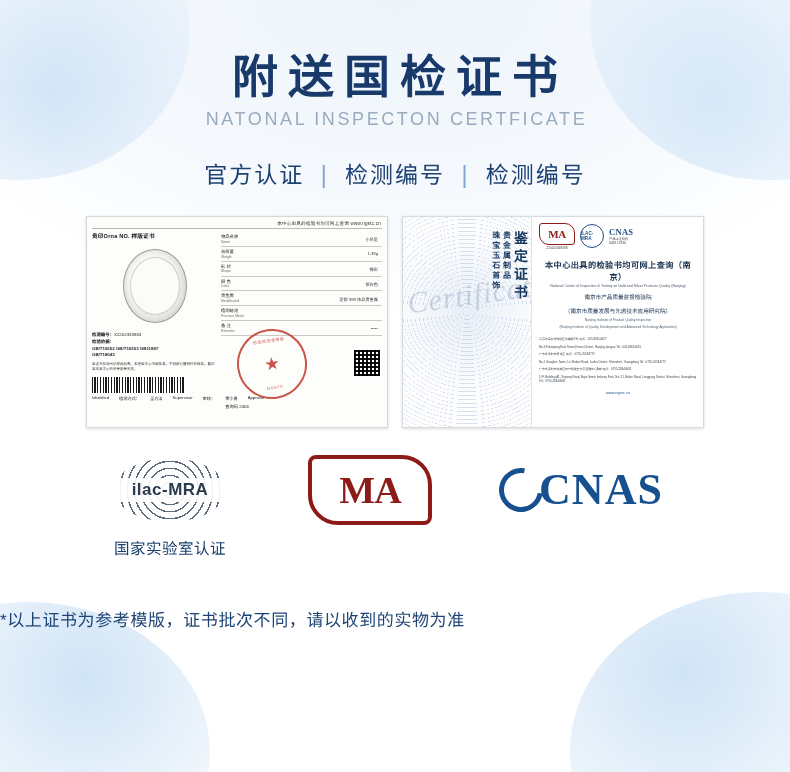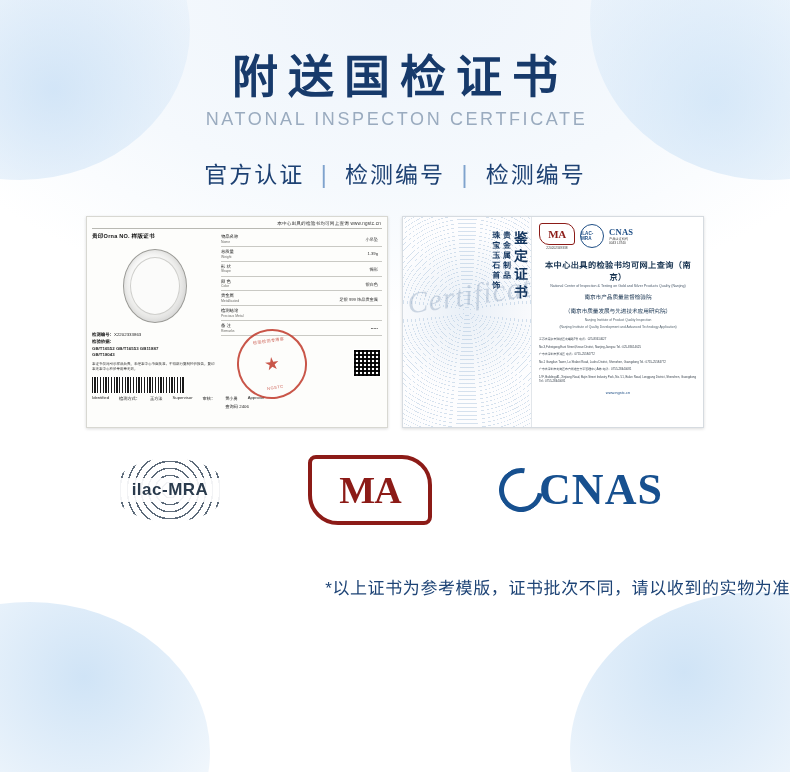--- a/index.html
+++ b/index.html
@@ -514,21 +514,21 @@
     height: 34px;
     border-radius: 50%;
     border: 5px solid #17508f;
     border-right-color: transparent;
     transform: rotate(-35deg);
   }
 
   .footnote {
     position: relative;
     margin-top: 48px;
-    text-align: right;
+    text-align: left;
     font-size: 17px;
     color: #1e4476;
     letter-spacing: .6px;
   }
 </style>
 </head>
 <body>
 
 <div class="page">
   <div class="corner-deco corner-tl"></div>
@@ -682,20 +682,21 @@
   </div>
 
   <div class="badges">
     <div class="badge">
       <div class="badge-art">
         <div class="ilac">
           <div class="arcs"></div>
           <div class="label">ilac-MRA</div>
         </div>
       </div>
+      <div class="badge-caption">国家实验室认证</div>
     </div>
     <div class="badge">
       <div class="badge-art">
         <div class="ma-big">MA</div>
       </div>
     </div>
     <div class="badge badge-cnas-wide">
       <div class="badge-art">
         <div class="cnas-big">CNAS</div>
       </div>

